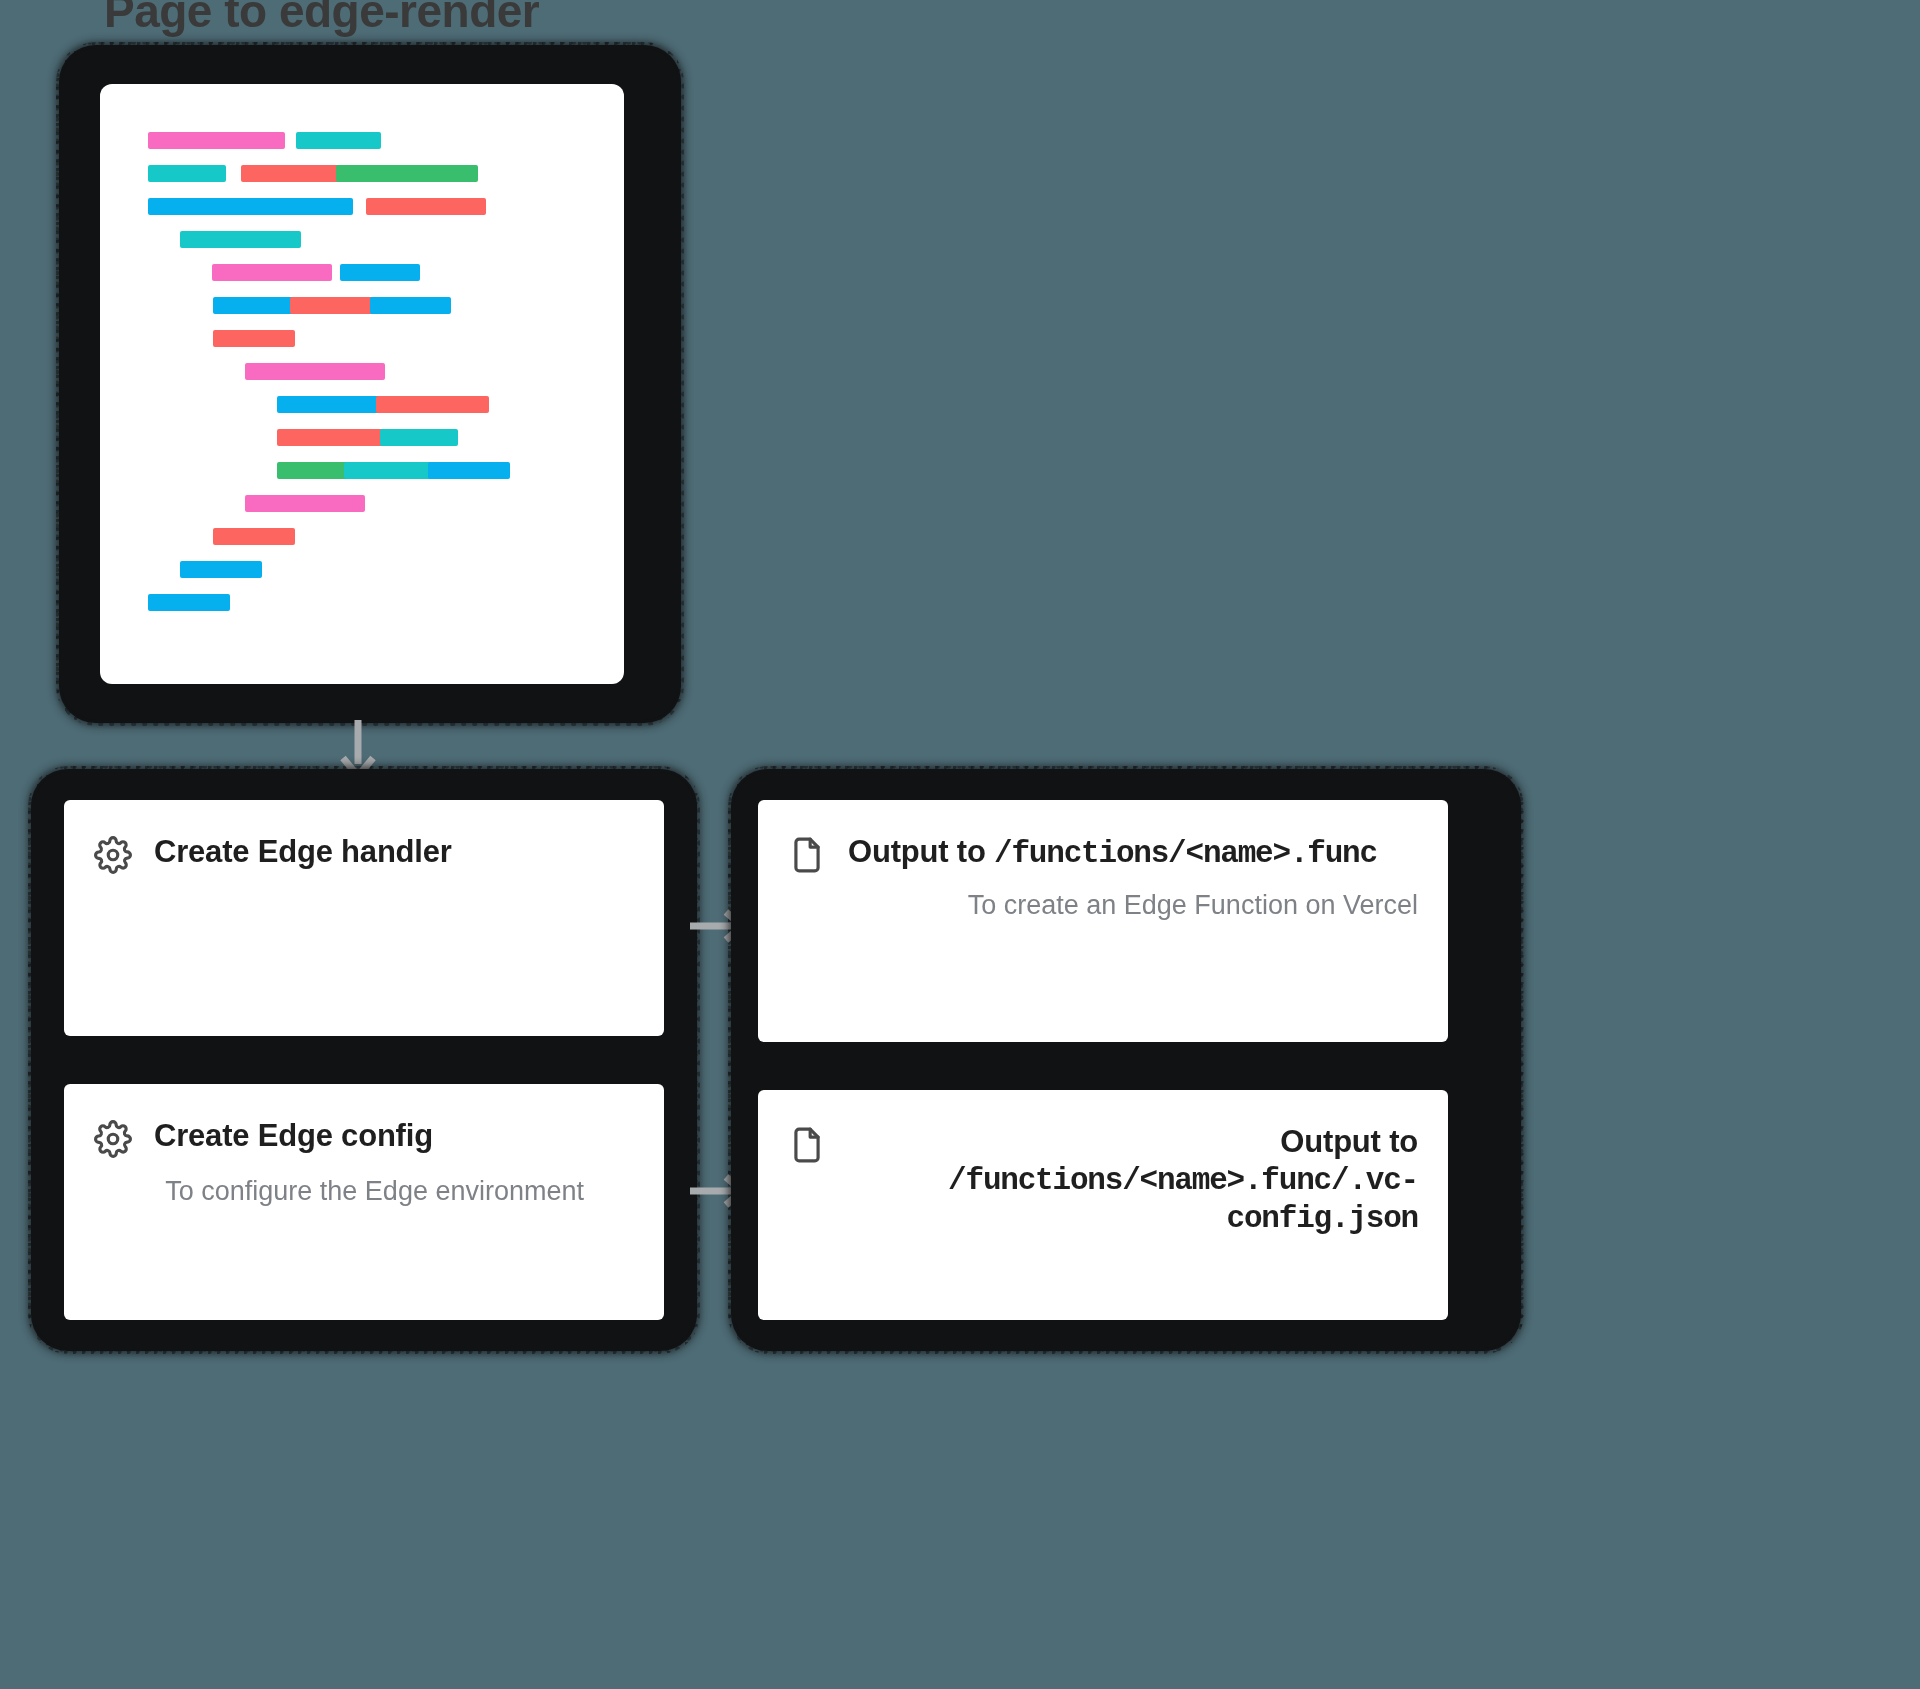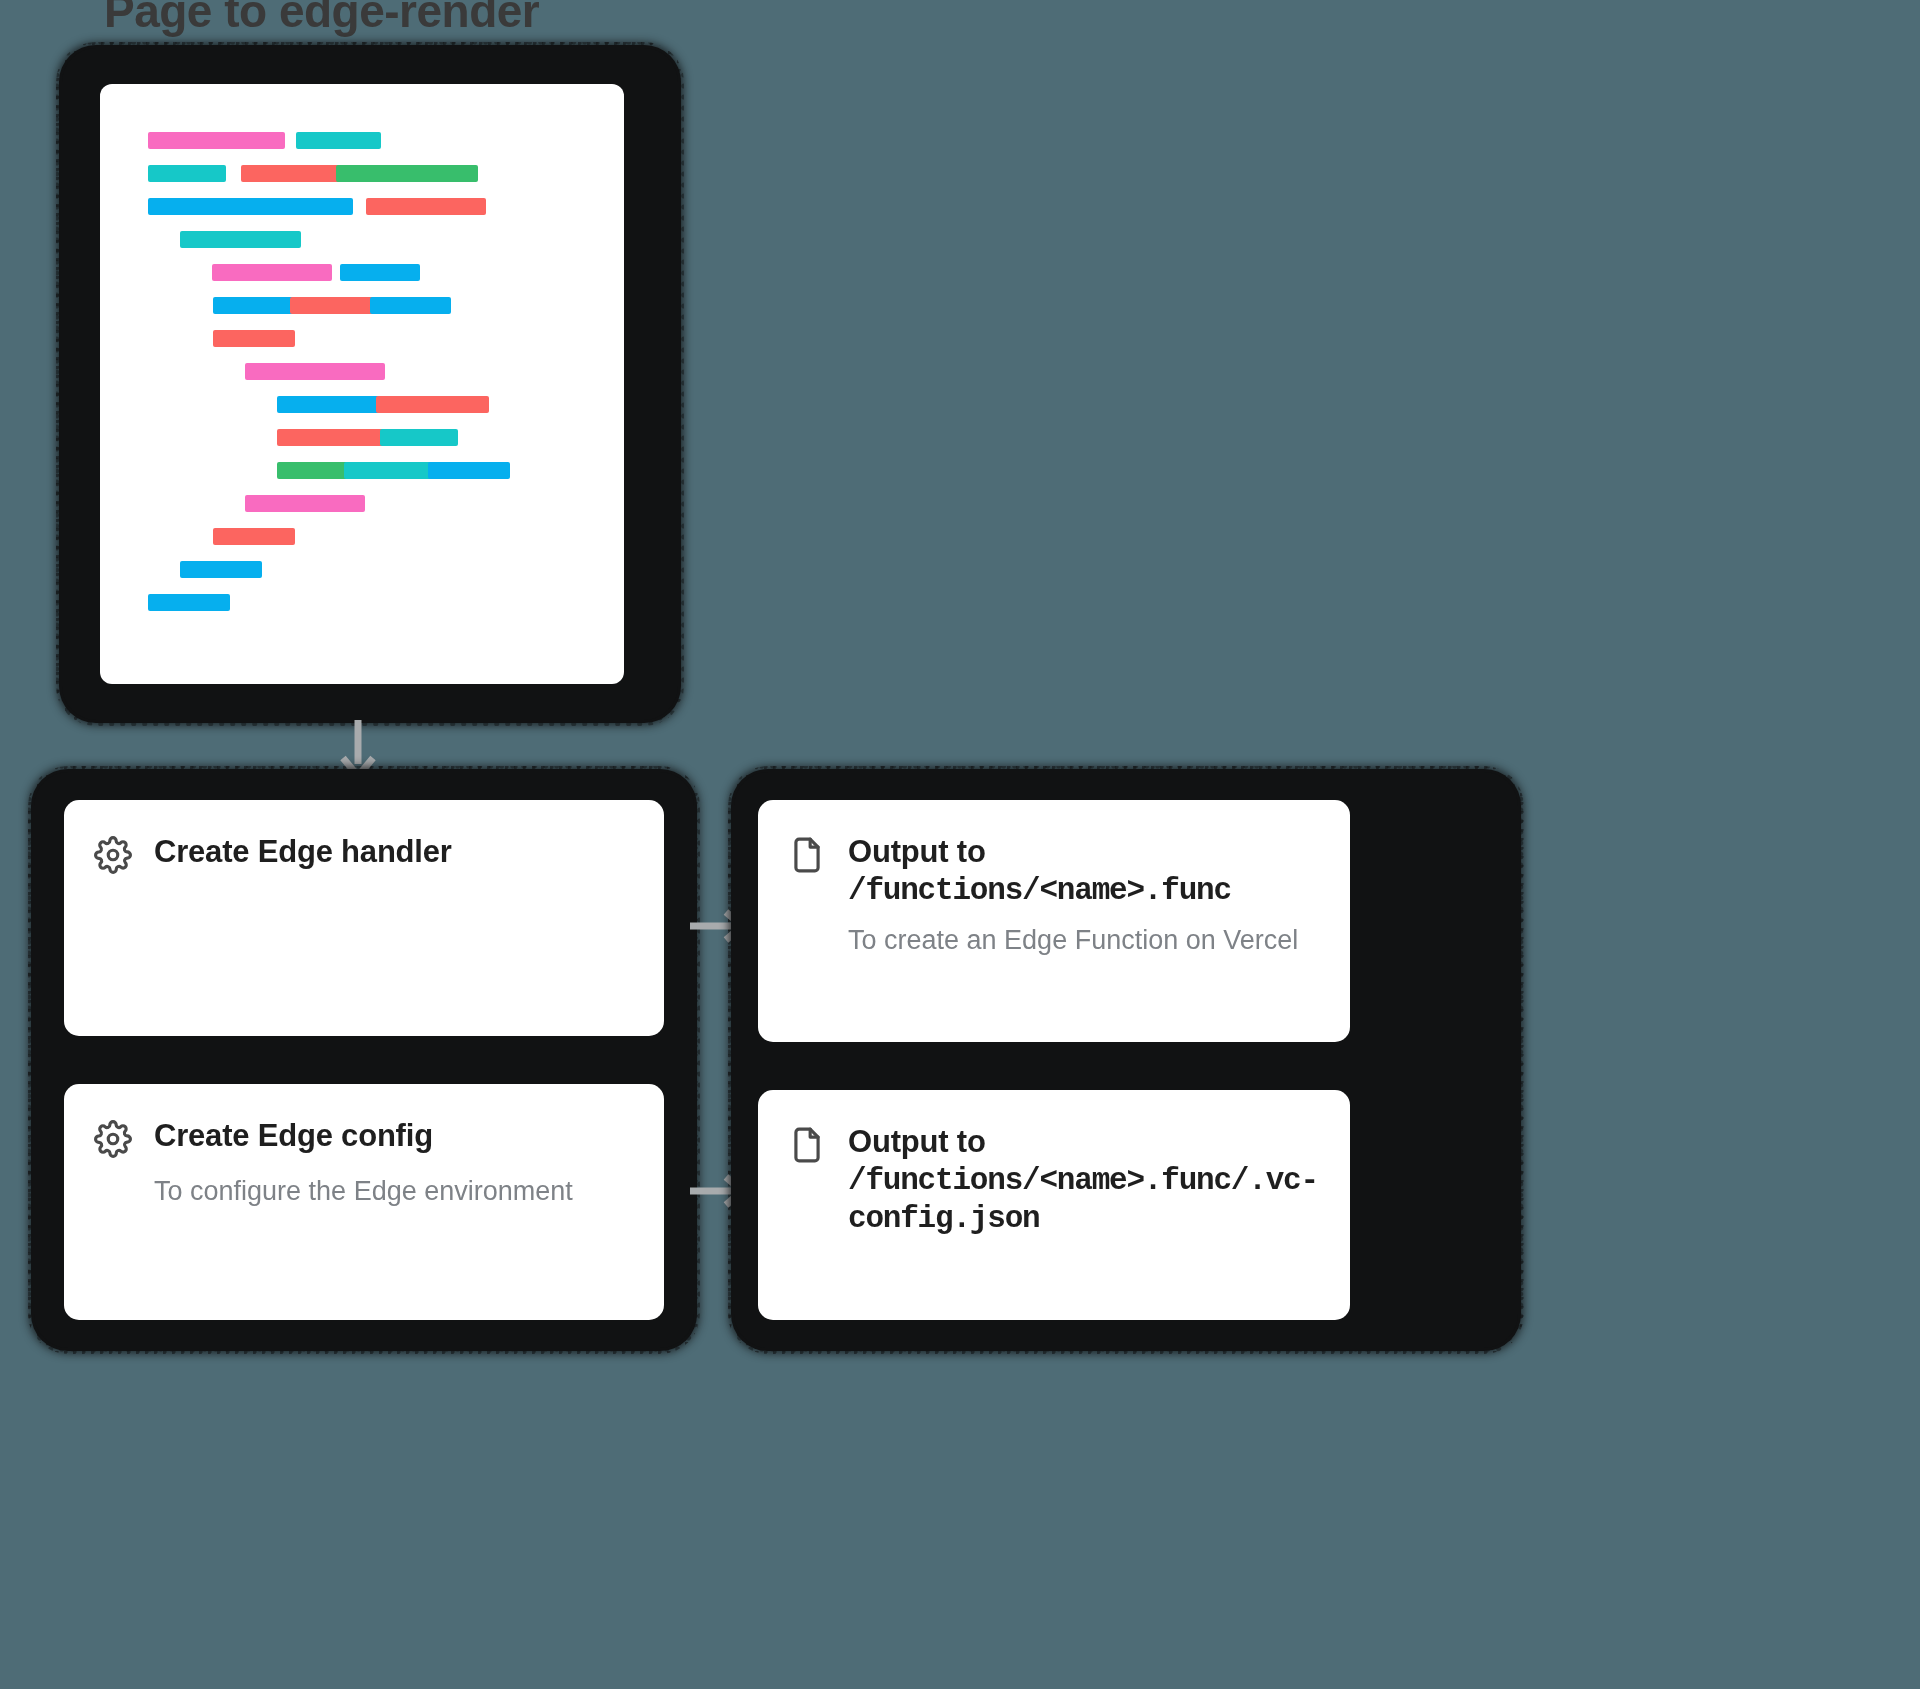--- a/index.html
+++ b/index.html
@@ -55,26 +55,27 @@
     border-radius:2px;
   }
 
   
   #left-group{ left:34px; top:772px; width:660px; height:576px; }
   #right-group{ left:734px; top:772px; width:784px; height:576px; }
 
   .card{
     position:absolute;
     background:#ffffff;
-    border-radius:15px;
+    border-radius:6px;
     box-sizing:border-box;
     padding:34px 30px 30px 30px;
+    text-align:right;
   }
   #left-group .card{ left:30px; width:600px; }
-  #right-group .card{ left:24px; width:592px; }
+  #right-group .card{ left:24px; width:690px; }
 
   .card-top{ top:28px; }
   .card-bottom{ bottom:28px; }
 
   #left-group .card-top{ height:236px; }
   #left-group .card-bottom{ height:236px; }
   #right-group .card-top{ height:242px; }
   #right-group .card-bottom{ height:230px; }
 
   .card-head{

